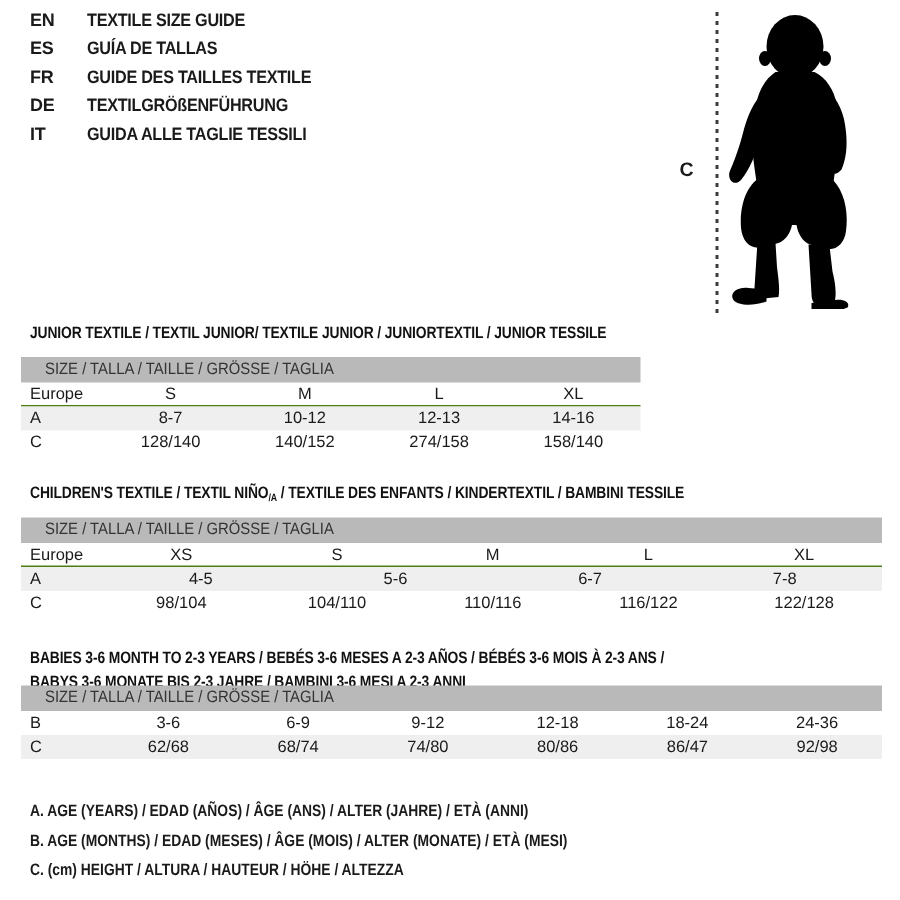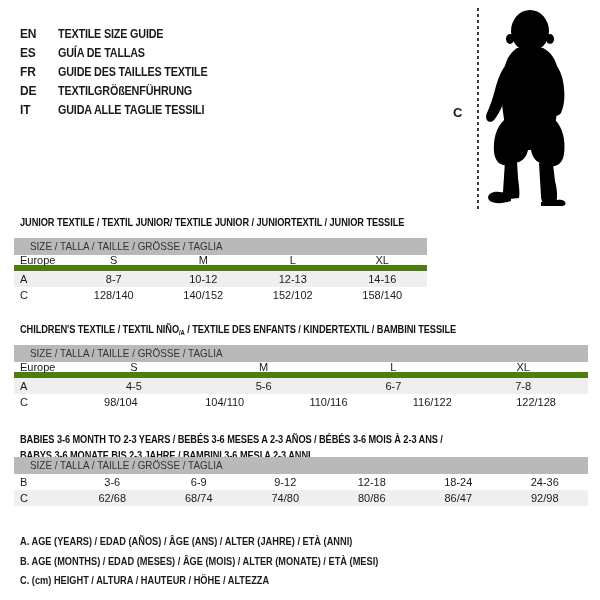--- a/index.html
+++ b/index.html
@@ -6,21 +6,21 @@
   body{
     width:600px;height:600px;position:relative;overflow:hidden;
     background:#ffffff;color:#1a1a1a;
     font-family:"Liberation Sans",sans-serif;
   }
   
   .cd84{display:inline-block;transform:scaleX(0.84);transform-origin:0 50%;white-space:nowrap;}
   .cd90{display:inline-block;transform:scaleX(0.90);transform-origin:0 50%;white-space:nowrap;}
 
   
-  .lang-block{position:absolute;left:20px;top:24px;}
+  .lang-block{position:absolute;left:20px;top:3px;}
   .lang-row{display:flex;height:19px;align-items:center;font-size:12px;font-weight:bold;letter-spacing:-0.2px;}
   .lang-code{width:38px;}
 
   
   .figure-svg{position:absolute;left:483px;top:6px;}
   .measure-line{
     position:absolute;left:477px;top:8px;width:2px;height:202px;
     background-image:repeating-linear-gradient(to bottom,#3c3c3c 0 3px,transparent 3px 6px);
   }
   .height-label{position:absolute;left:453px;top:105px;font-size:13px;font-weight:bold;}
@@ -33,21 +33,21 @@
   .sub{font-size:7px;vertical-align:-2px;}
 
   
   .size-table{position:absolute;left:14px;font-size:11px;}
   #table1{top:238px;width:413px;}
   #table2{top:345px;width:574px;}
   #table3{top:457px;width:574px;}
   .t-head{height:17px;line-height:17px;background:#b9b9b9;padding-left:16px;color:#333;}
   .t-row{display:flex;height:16px;line-height:16px;box-sizing:border-box;}
   .t-row.alt{background:#efefef;}
-  .t-row.hd{border-bottom:6px solid #4d7c0f;align-items:center;}
+  .t-row.hd{border-bottom:1px solid #4d7c0f;}
   .t-row .lbl{width:55px;padding-left:6px;box-sizing:border-box;}
   .t-row .c{flex:1;text-align:center;}
 
   
   .legend{position:absolute;left:20px;top:532px;font-size:11px;font-weight:bold;}
   .legend-line{height:19.5px;line-height:19.5px;}
 </style>
 </head>
 <body>
 
@@ -117,34 +117,35 @@
     <span class="lbl">A</span>
     <span class="c">8-7</span>
     <span class="c">10-12</span>
     <span class="c">12-13</span>
     <span class="c">14-16</span>
   </div>
   <div class="t-row">
     <span class="lbl">C</span>
     <span class="c">128/140</span>
     <span class="c">140/152</span>
-    <span class="c">152/102</span>
+    <span class="c">274/158</span>
     <span class="c">158/140</span>
   </div>
 </div>
 
 <div class="sec-title" id="title2">
   <span class="cd84"><span>CHILDREN'S TEXTILE / TEXTIL NIÑO</span><span class="sub">/A</span><span> / TEXTILE DES ENFANTS / KINDERTEXTIL / BAMBINI TESSILE</span></span>
 </div>
 <div class="size-table" id="table2">
   <div class="t-head">
     <span class="cd90">SIZE / TALLA / TAILLE / GRÖSSE / TAGLIA</span>
   </div>
   <div class="t-row hd">
     <span class="lbl">Europe</span>
+    <span class="c">XS</span>
     <span class="c">S</span>
     <span class="c">M</span>
     <span class="c">L</span>
     <span class="c">XL</span>
   </div>
   <div class="t-row alt">
     <span class="lbl">A</span>
     <span class="c">4-5</span>
     <span class="c">5-6</span>
     <span class="c">6-7</span>

